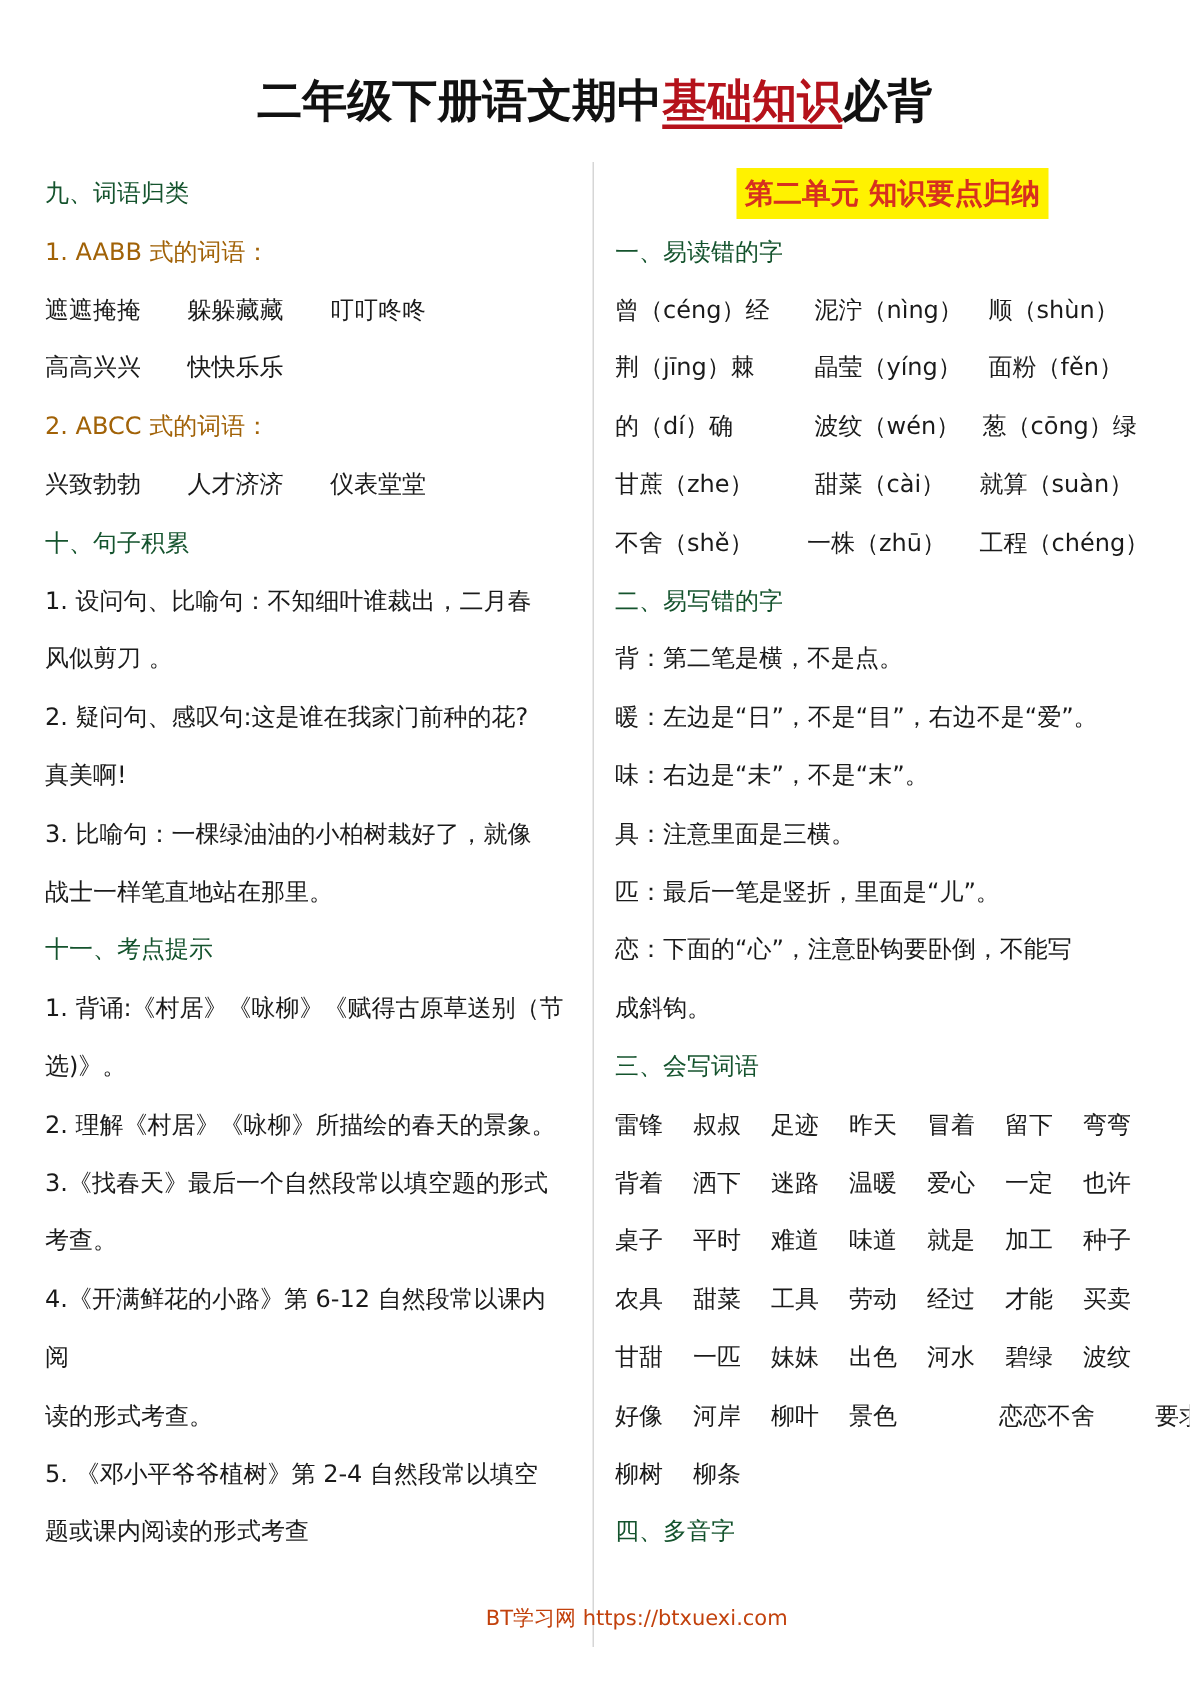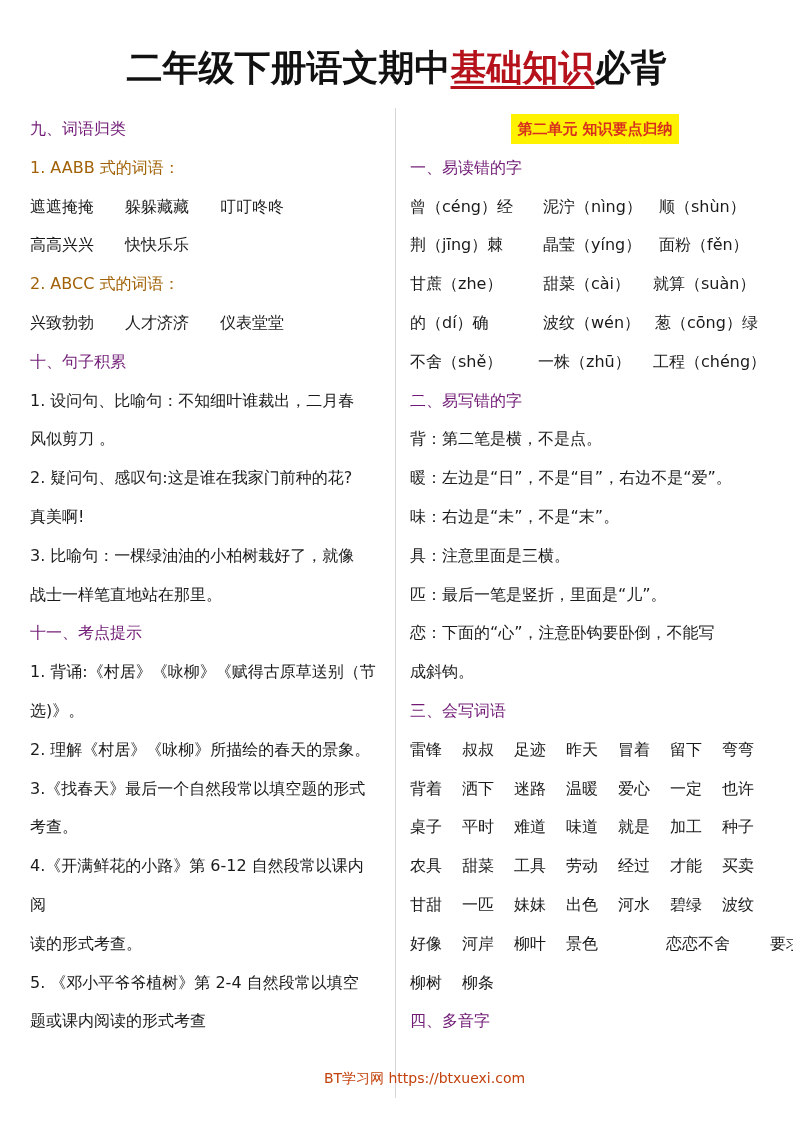--- a/index.html
+++ b/index.html
@@ -1,27 +1,27 @@
 <!DOCTYPE html>
 <html><head>
 <meta charset="utf-8">
 <style>
   html, body { margin: 0; padding: 0; background: #ffffff; }
   body { width: 793px; height: 1122px; position: relative; overflow: hidden; font-family: "DejaVu Sans", "Liberation Sans", sans-serif; color: #1a1a1a; }
-  .title { position: absolute; top: 44px; left: 0; width: 793px; text-align: center; font-size: 36px; font-weight: bold; letter-spacing: 0px; color: #111; line-height: 48px; }
+  .title { position: absolute; top: 44px; left: 0; width: 793px; text-align: center; font-size: 30px; font-weight: bold; letter-spacing: 0px; color: #111; line-height: 48px; }
   .title .hl { color: #b5121b; text-decoration: underline; text-decoration-color: #b5121b; text-decoration-thickness: 3px; text-underline-offset: 6px; }
   .divider { position: absolute; left: 395px; top: 108px; width: 1px; height: 990px; background: #d6d6d6; }
   .col { position: absolute; top: 110px; }
   .col.left { left: 30px; width: 360px; }
   .col.right { left: 410px; width: 370px; }
   .line { height: 38.8px; line-height: 38.8px; font-size: 16px; white-space: nowrap; }
-  .h1 { color: #701a75; font-size: 16px; }
+  .h1 { color: #14532d; font-size: 16px; }
   .h2 { color: #a16207; font-size: 16px; }
   .unit { text-align: center; }
-  .unit span { background: #fff200; color: #d7301f; font-weight: bold; padding: 6px 6px; font-size: 15px; }
+  .unit span { background: #fff200; color: #d7301f; font-weight: bold; padding: 6px 6px; font-size: 19px; }
   .words span { display: inline-block; }
   .grid span { display: inline-block; width: 52px; }
   .grid span.wide { width: 104px; margin-left: 48px; }
   .footer { position: absolute; top: 1070px; left: 0; width: 793px; text-align: center; font-size: 14px; color: #c2410c; margin-left: 28px; }
 </style>
 </head>
 <body>
 
 <div class="title"><span>二年级下册语文期中</span><span class="hl">基础知识</span><span>必背</span></div>
 
@@ -58,22 +58,22 @@
   <div class="line">读的形式考查。</div>
   <div class="line">5. 《邓小平爷爷植树》第 2-4  自然段常以填空</div>
   <div class="line">题或课内阅读的形式考查</div>
 </div>
 
 <div class="col right">
   <div class="line unit"><span>第二单元  知识要点归纳</span></div>
   <div class="line h1">一、易读错的字</div>
   <div class="line words"><span style="width:133px">曾（céng）经</span><span style="width:116px">泥泞（nìng）</span><span>顺（shùn）</span></div>
   <div class="line words"><span style="width:133px">荆（jīng）棘</span><span style="width:116px">晶莹（yíng）</span><span>面粉（fěn）</span></div>
+  <div class="line words"><span style="width:133px">的（dí）确</span><span style="width:112px">波纹（wén）</span><span>葱（cōng）绿</span></div>
   <div class="line words"><span style="width:133px">甘蔗（zhe）</span><span style="width:110px">甜菜（cài）</span><span>就算（suàn）</span></div>
-  <div class="line words"><span style="width:133px">的（dí）确</span><span style="width:112px">波纹（wén）</span><span>葱（cōng）绿</span></div>
   <div class="line words"><span style="width:128px">不舍（shě）</span><span style="width:115px">一株（zhū）</span><span>工程（chéng）</span></div>
   <div class="line h1">二、易写错的字</div>
   <div class="line">背：第二笔是横，不是点。</div>
   <div class="line">暖：左边是“日”，不是“目”，右边不是“爱”。</div>
   <div class="line">味：右边是“未”，不是“末”。</div>
   <div class="line">具：注意里面是三横。</div>
   <div class="line">匹：最后一笔是竖折，里面是“儿”。</div>
   <div class="line">恋：下面的“心”，注意卧钩要卧倒，不能写</div>
   <div class="line">成斜钩。</div>
   <div class="line h1">三、会写词语</div>

